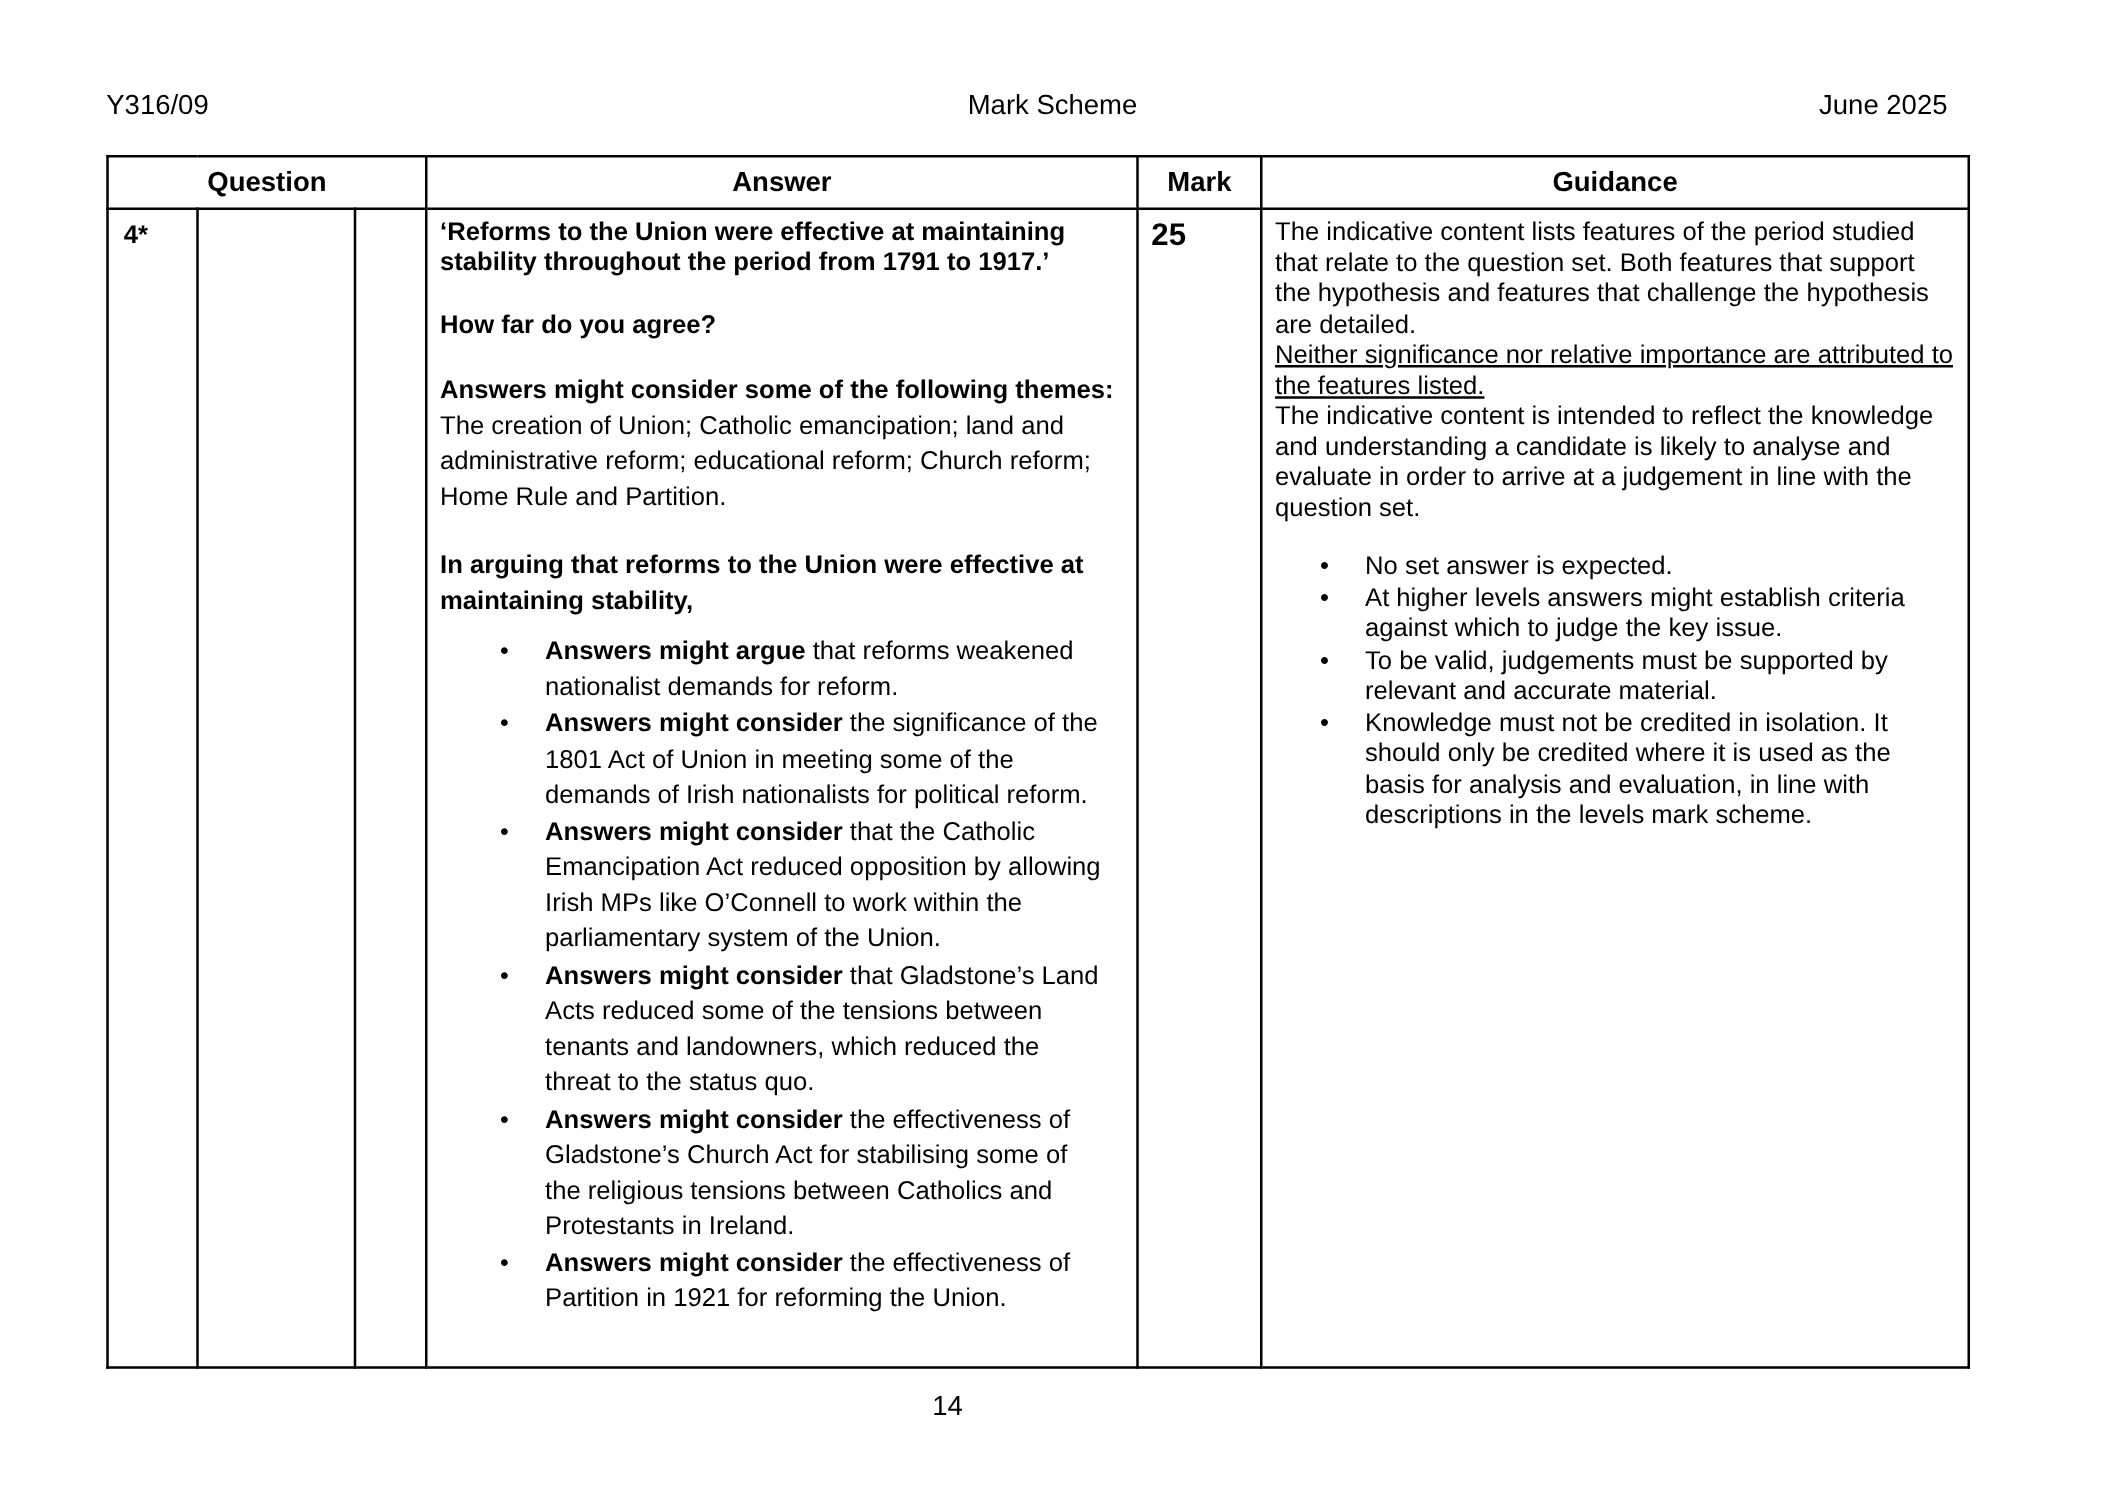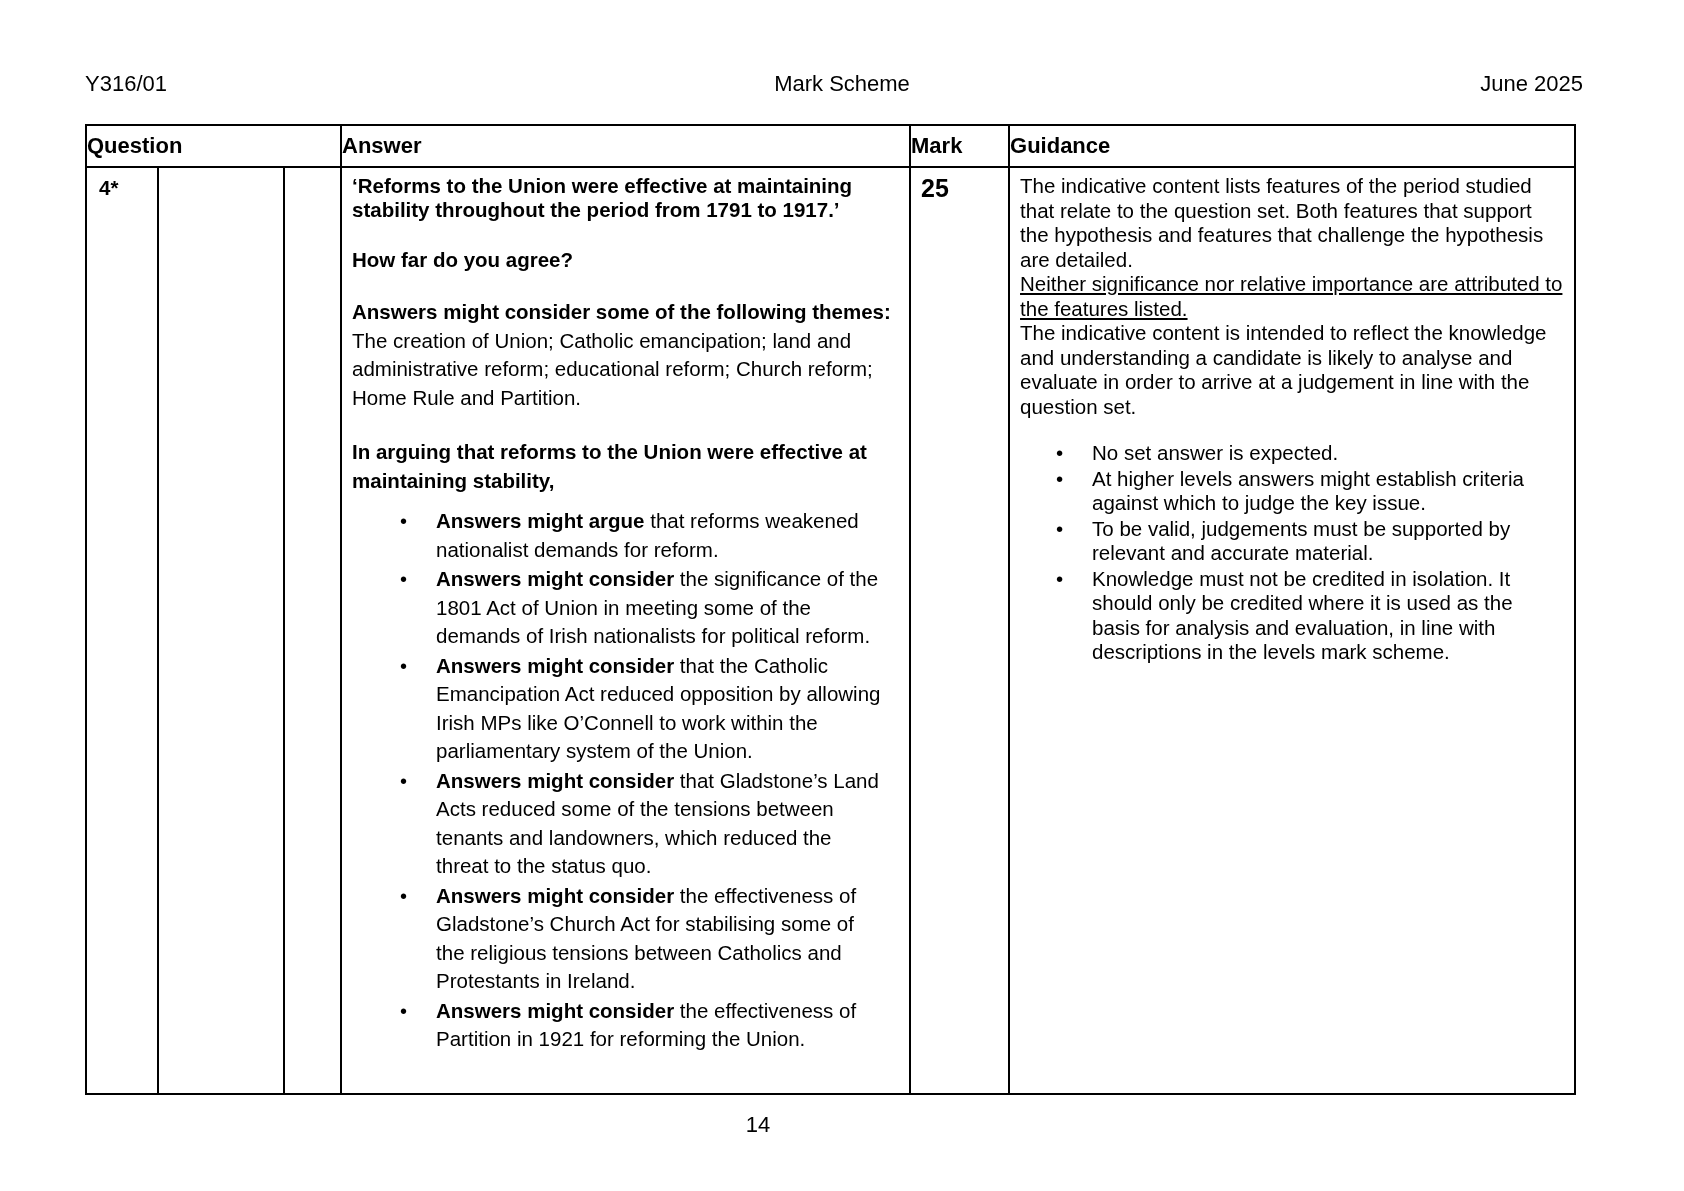--- a/index.html
+++ b/index.html
@@ -3,30 +3,30 @@
   <meta charset="utf-8">
   <style>
     html, body { margin: 0; padding: 0; background: #ffffff; }
     body {
       width: 1684px; height: 1191px; position: relative; overflow: hidden;
       font-family: "Liberation Sans", sans-serif; color: #000;
     }
     .hdr { position: absolute; top: 71px; font-size: 22px; }
     .hdr-left { left: 85px; }
     .hdr-center { left: 0; width: 1684px; text-align: center; }
-    .hdr-right { right: 101px; }
+    .hdr-right { right: 126px; }
 
     table.ms {
       position: absolute; left: 85px; top: 124px;
       width: 1489px; height: 971px;
       border-collapse: collapse; table-layout: fixed;
       font-size: 20.5px; line-height: 24px;
     }
     table.ms th, table.ms td { border: 2px solid #000; vertical-align: top; padding: 0; }
-    table.ms th { height: 40px; font-weight: bold; font-size: 22px; text-align: left; vertical-align: middle; }
+    table.ms th { height: 40px; font-weight: bold; font-size: 22px; text-align: center; vertical-align: middle; }
     td.thin-l { border-left: 1px solid #000; }
     td.thin-r { border-right: 1px solid #000; }
 
     .qnum { font-weight: bold; padding: 8px 0 0 12px; display: block; }
     .mark { font-weight: bold; padding: 8px 0 0 10px; display: block; font-size: 25px; }
 
     .ans { padding: 6px 10px 0 10px; }
     .ans p { margin: 0; }
     .bold { font-weight: bold; }
     .ans .lead { font-weight: bold; line-height: 24px; }
@@ -43,21 +43,21 @@
     .guid .underline { font-weight: normal; text-decoration: underline; }
     .guid ul { margin: 22px 0 0 0; padding: 0 0 0 72px; list-style: none; }
     .guid ul li { position: relative; line-height: 24.5px; margin-bottom: 1px; }
     .guid ul li::before { content: "•"; position: absolute; left: -36px; top: 0; }
 
     .pagenum { position: absolute; top: 1112px; left: 0; width: 1516px; text-align: center; font-size: 22px; }
   </style>
 </head>
 <body>
 
-<div class="hdr hdr-left">Y316/01</div>
+<div class="hdr hdr-left">Y316/09</div>
 <div class="hdr hdr-center">Mark Scheme</div>
 <div class="hdr hdr-right">June 2025</div>
 
 <table class="ms">
   <colgroup>
     <col style="width:72px">
     <col style="width:126px">
     <col style="width:57px">
     <col style="width:569px">
     <col style="width:99px">

